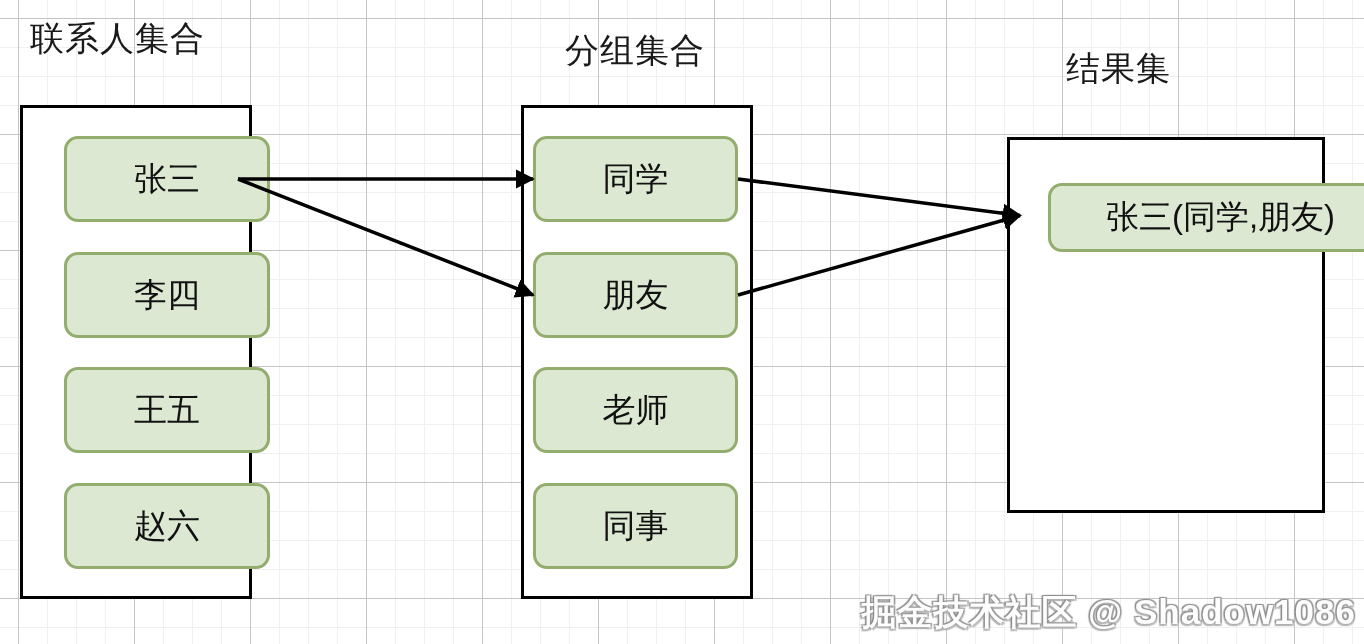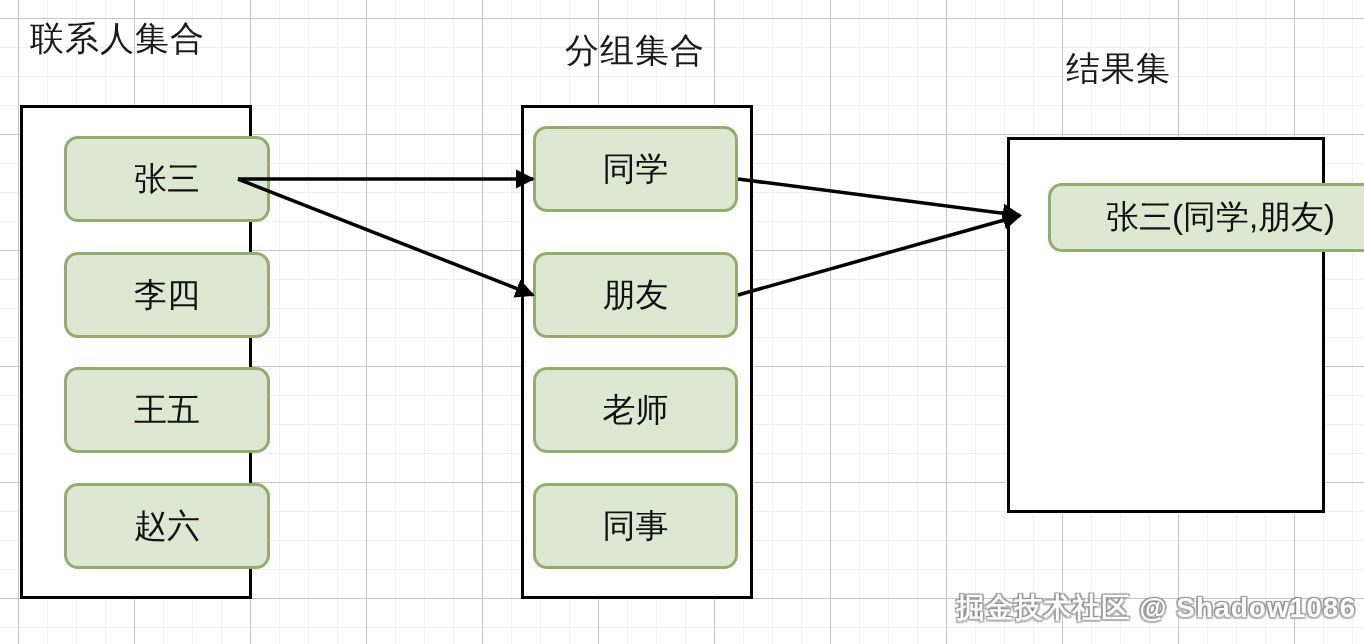--- a/index.html
+++ b/index.html
@@ -56,40 +56,40 @@
     color: #111111;
     white-space: nowrap;
     z-index: 2;
   }
   .node.small-col { left: 32px; width: 206px; height: 86px; margin-left: 32px; }
   .node.mid-col   { left: 533px; width: 205px; height: 86px; }
   #node-zhangsan { top: 136px; }
   #node-lisi     { top: 252px; }
   #node-wangwu   { top: 367px; }
   #node-zhaoliu  { top: 483px; }
-  #node-tongxue  { top: 126px; text-align: center; }
+  #node-tongxue  { top: 136px; text-align: center; }
   #node-pengyou  { top: 252px; font-family: Liberation Mono, monospace; }
   #node-laoshi   { top: 367px; }
   #node-tongshi  { top: 483px; }
   #node-result   { left: 1020px; top: 183px; width: 345px; height: 69px; margin-left: 28px; }
 
   #edges-layer {
     position: absolute;
     left: 0; top: 0;
     width: 1364px;
     height: 644px;
     z-index: 3;
     pointer-events: none;
   }
 
   #watermark {
     position: absolute;
     right: 8px;
     top: 589px;
-    font-size: 28px;
+    font-size: 35px;
     font-weight: 600;
     letter-spacing: 1px;
     color: #fdfdfd;
     text-shadow:
       -1.5px -1.5px 1px #8d8d8d,
        1.5px -1.5px 1px #989898,
       -1.5px  1.5px 1px #b3b3b3,
        1.5px  1.5px 1px #c0c0c0;
     white-space: nowrap;
     z-index: 4;

